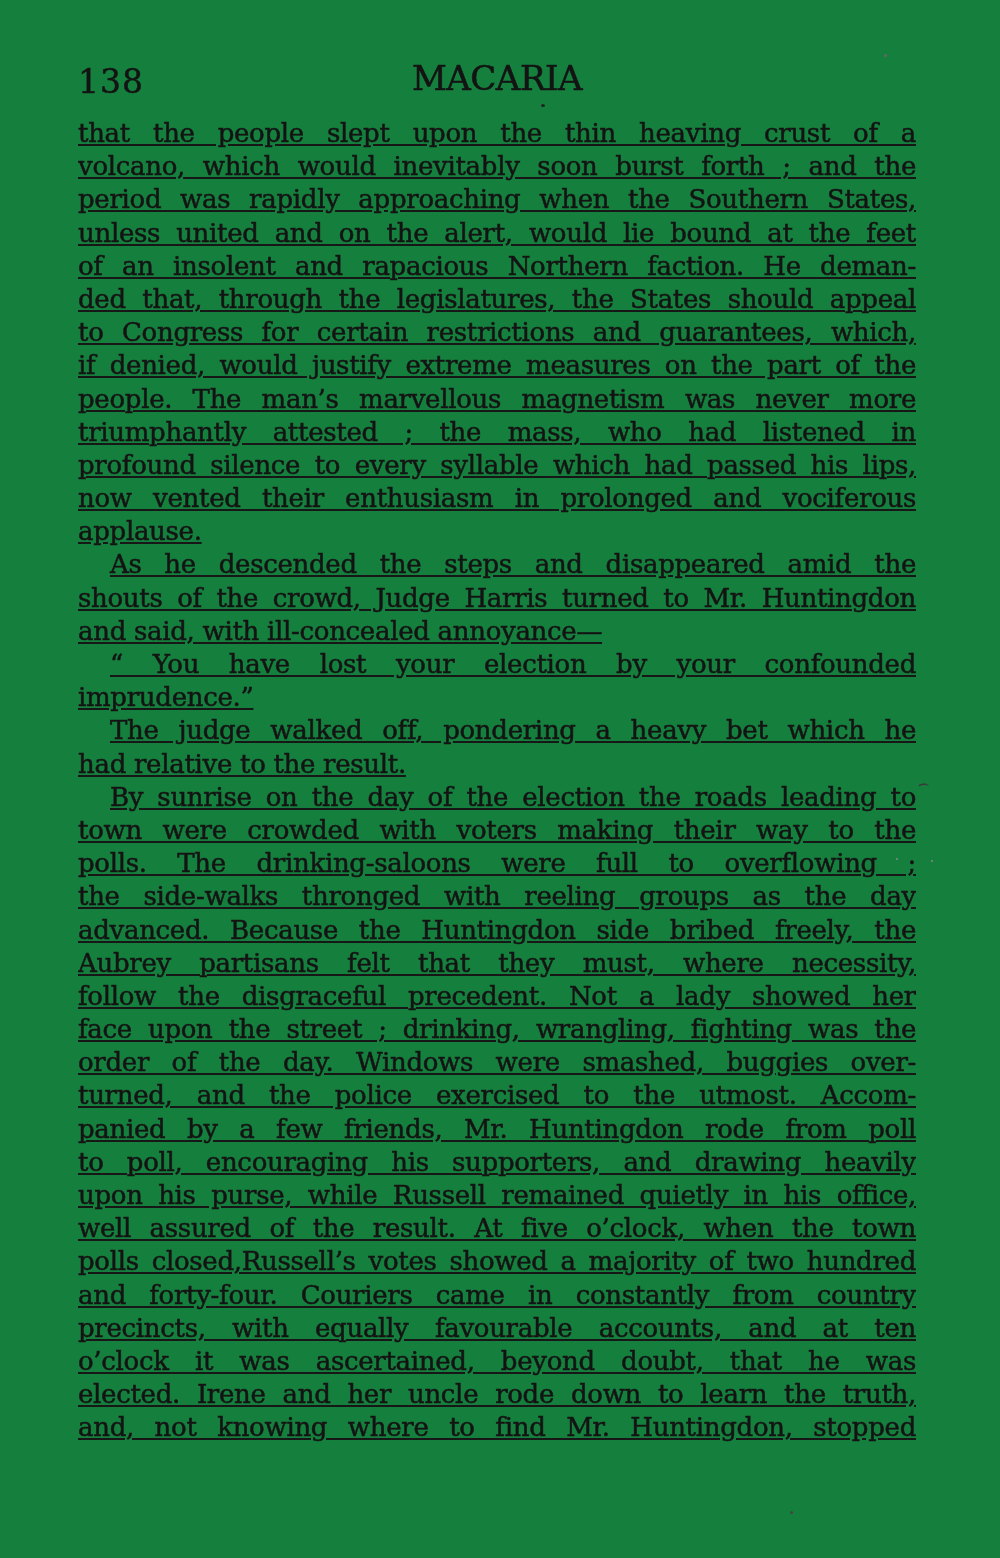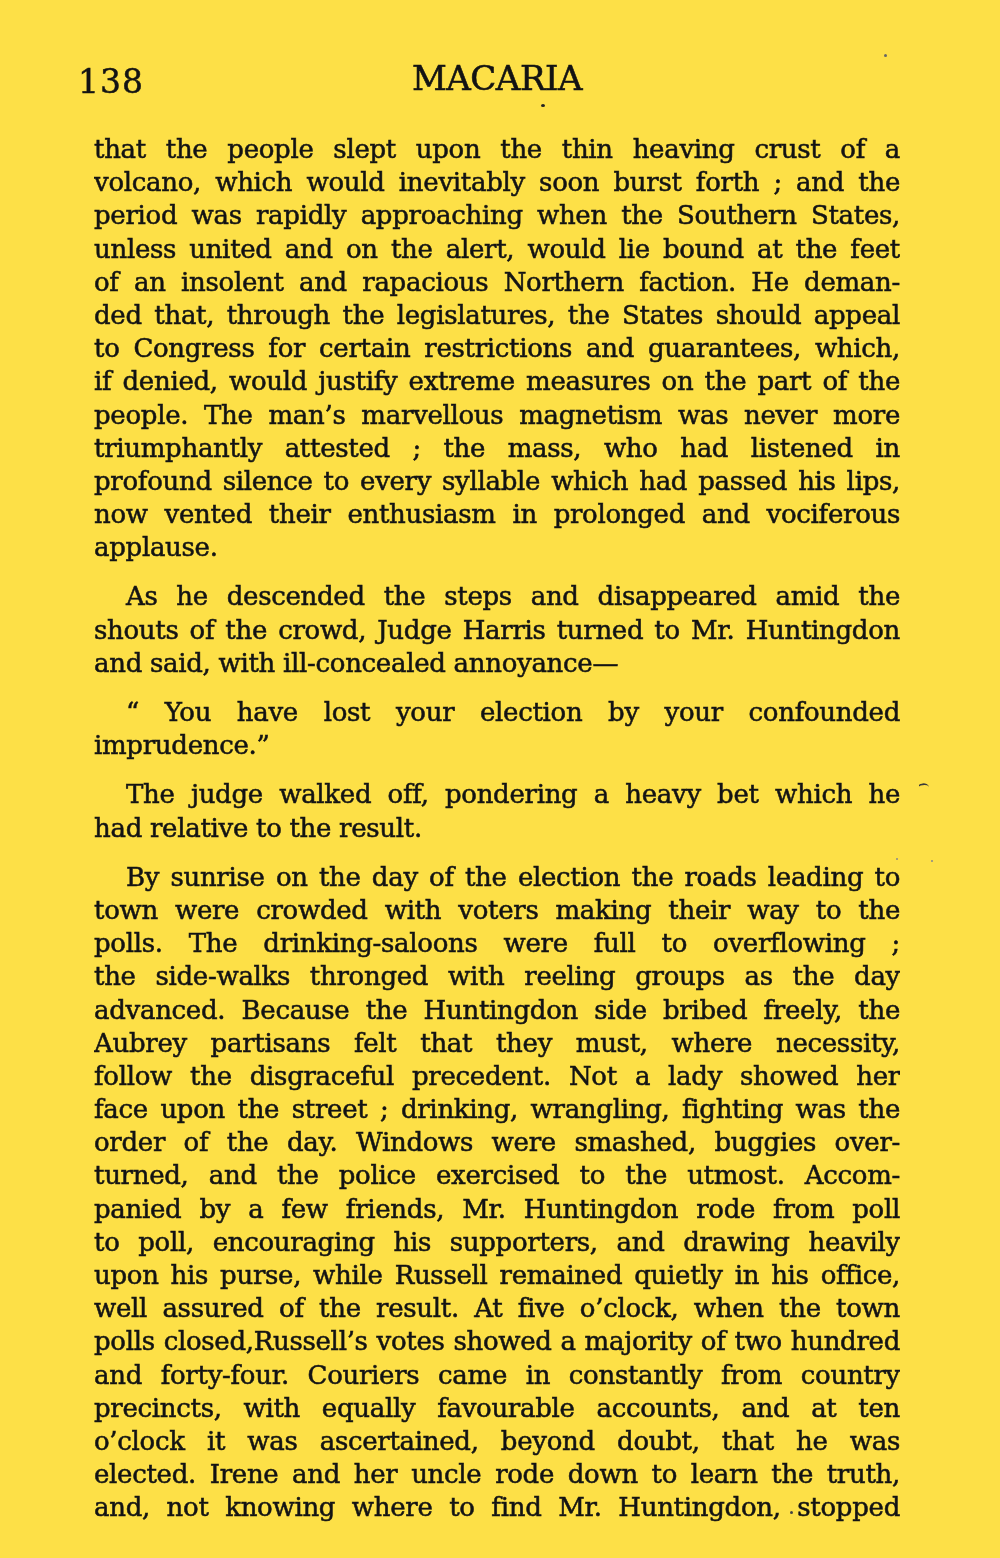--- a/index.html
+++ b/index.html
@@ -5,21 +5,21 @@
 <style>
   html, body {
     margin: 0;
     padding: 0;
     background: #ffffff;
   }
   .page {
     position: relative;
     width: 1000px;
     height: 1558px;
-    background: #fde047;
+    background: #15803d;
     overflow: hidden;
     font-family: "DejaVu Serif", "Liberation Serif", serif;
     color: #131313;
   }
   
   .running-header {
     position: absolute;
     top: 58px;
     left: 78px;
     width: 838px;
@@ -42,21 +42,21 @@
   
   .body-text {
     position: absolute;
     top: 117px;
     left: 78px;
     width: 838px;
     font-size: 26px;
     letter-spacing: -0.3px;
     -webkit-text-stroke: 0.55px #171717;
   }
-  .paragraph { margin: 16px; padding: 0; }
+  .paragraph { margin: 0; padding: 0; text-decoration: underline; }
   .line {
     height: 33.2px;
     line-height: 33.2px;
     text-align: justify;
     text-align-last: justify;
     overflow: hidden;
     white-space: normal;
   }
   .line.indent { text-indent: 32px; }
   .line.no-justify {

